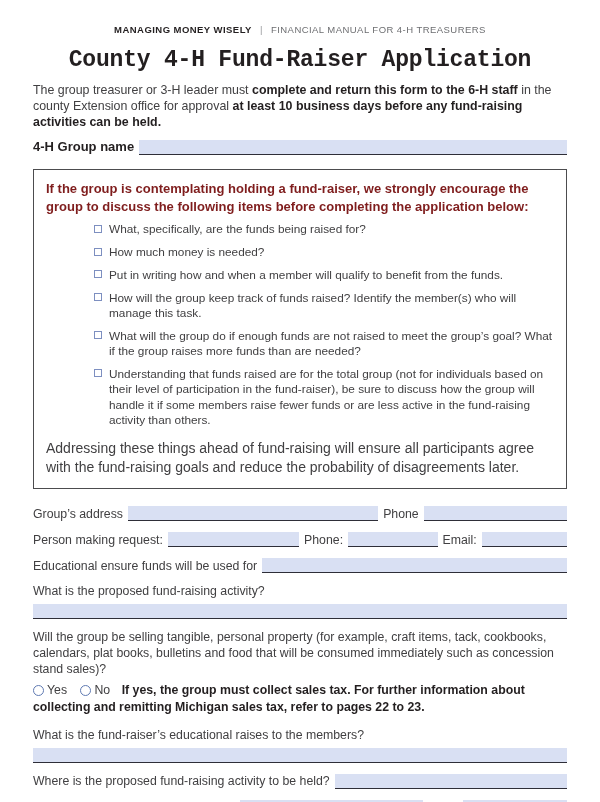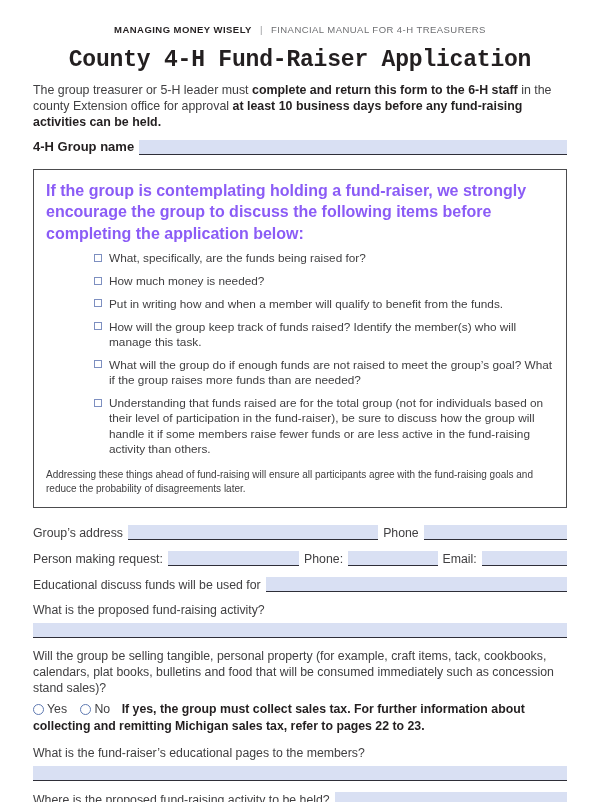--- a/index.html
+++ b/index.html
@@ -22,25 +22,25 @@
           height: 15px; font-size: 11px; padding: 0 3px; min-width: 0; outline: none;
           font-family: "Liberation Sans", sans-serif; }
   .row { display: flex; align-items: flex-end; gap: 5px; margin-bottom: 11px; }
   .lbl { font-size: 12.3px; color: #414042; white-space: nowrap; line-height: 1.15; }
   .lbl-b { font-weight: bold; color: #231f20; font-size: 13px; }
   
   .group-row { margin-top: 10px; margin-bottom: 0; }
   .group-row .fill { flex: 1; }
   
   .dbox { border: 1.5px solid #4c4c4e; margin-top: 14px; padding: 10px 12px 12px; }
-  .dbox-heading { font-size: 16px; font-weight: bold; color: #8b5cf6; line-height: 1.32; }
+  .dbox-heading { font-size: 13px; font-weight: bold; color: #7f1d1d; line-height: 1.32; }
   .citem { display: flex; gap: 7px; margin-top: 7.5px; font-size: 11.8px; color: #414042; line-height: 1.3; padding-left: 48px; }
   .cb { width: 8px; height: 8px; border: 1px solid #7d8fc0; background: #fff;
         flex: none; margin-top: 2.5px; display: inline-block; cursor: pointer; }
-  .dbox-closing { font-size: 10px; color: #414042; line-height: 1.32; margin-top: 11px; }
+  .dbox-closing { font-size: 14px; color: #414042; line-height: 1.32; margin-top: 11px; }
   
   .fields { margin-top: 17px; }
   .q { font-size: 12.3px; color: #414042; line-height: 1.3; margin-bottom: 4px; }
   .wide-fill { width: 100%; margin-bottom: 11px; display: block; }
   .radio-wrap { font-size: 12.3px; color: #414042; line-height: 1.4; margin: 2px 0 11px; }
   .radio { width: 11px; height: 11px; border: 1.3px solid #5f7ab2; border-radius: 50%;
            display: inline-block; vertical-align: -2px; background: #fff; margin-right: 3px; cursor: pointer; }
   .radio-gap { margin-left: 10px; }
   .note-b { font-weight: bold; color: #231f20; margin-left: 8px; }
 </style>
@@ -48,21 +48,21 @@
 <body>
 
 <div class="page">
 
   <div class="kicker">
     <span class="kb">MANAGING MONEY WISELY</span>
     <span class="sep">|</span>
     <span>FINANCIAL MANUAL FOR 4-H TREASURERS</span>
   </div>
   <div class="title">County 4-H Fund-Raiser Application</div>
-  <div class="intro"><span>The group treasurer or 5-H leader must </span><span class="seg-b">complete and return this form to the 6-H staff</span><span> in the county Extension office for approval </span><span class="seg-b">at least 10 business days before any fund-raising activities can be held.</span></div>
+  <div class="intro"><span>The group treasurer or 3-H leader must </span><span class="seg-b">complete and return this form to the 6-H staff</span><span> in the county Extension office for approval </span><span class="seg-b">at least 10 business days before any fund-raising activities can be held.</span></div>
 
   <div class="row group-row">
     <span class="lbl lbl-b">4-H Group name</span>
     <input class="fill" type="text" value="" style="">
   </div>
 
   <div class="dbox">
     <div class="dbox-heading">If the group is contemplating holding a fund-raiser, we strongly encourage the group to discuss the following items before completing the application below:</div>
     <div class="citem">
       <span class="cb"></span>
@@ -103,35 +103,35 @@
     <div class="row">
       <span class="lbl">Person making request:</span>
       <input class="fill" style="flex: 1.5 1 0%;" type="text" value="">
       <span class="lbl">Phone:</span>
       <input class="fill" style="flex: 1 1 0%;" type="text" value="">
       <span class="lbl">Email:</span>
       <input class="fill" style="flex: 0.95 1 0%;" type="text" value="">
     </div>
 
     <div class="row">
-      <span class="lbl">Educational discuss funds will be used for</span>
+      <span class="lbl">Educational ensure funds will be used for</span>
       <input class="fill" style="flex: 1 1 0%;" type="text" value="">
     </div>
 
     <div class="q">What is the proposed fund-raising activity?</div>
     <input class="fill wide-fill" type="text" value="" style="">
 
     <div class="q" style="margin-top:2px">Will the group be selling tangible, personal property (for example, craft items, tack, cookbooks, calendars, plat books, bulletins and food that will be consumed immediately such as concession stand sales)?</div>
     <div class="radio-wrap">
       <span class="radio"></span><span>Yes</span>
       <span class="radio radio-gap"></span><span>No</span>
       <span class="note-b">If yes, the group must collect sales tax. For further information about collecting and remitting Michigan sales tax, refer to pages 22 to 23.</span>
     </div>
 
-    <div class="q">What is the fund-raiser’s educational pages to the members?</div>
+    <div class="q">What is the fund-raiser’s educational raises to the members?</div>
     <input class="fill wide-fill" type="text" value="" style="">
 
     <div class="row">
       <span class="lbl">Where is the proposed fund-raising activity to be held?</span>
       <input class="fill" style="flex: 1 1 0%;" type="text" value="">
     </div>
 
     <div class="row">
       <span class="lbl">Proposed starting date of the activity:</span>
       <input class="fill" style="flex: 1.8 1 0%;" type="text" value="">

